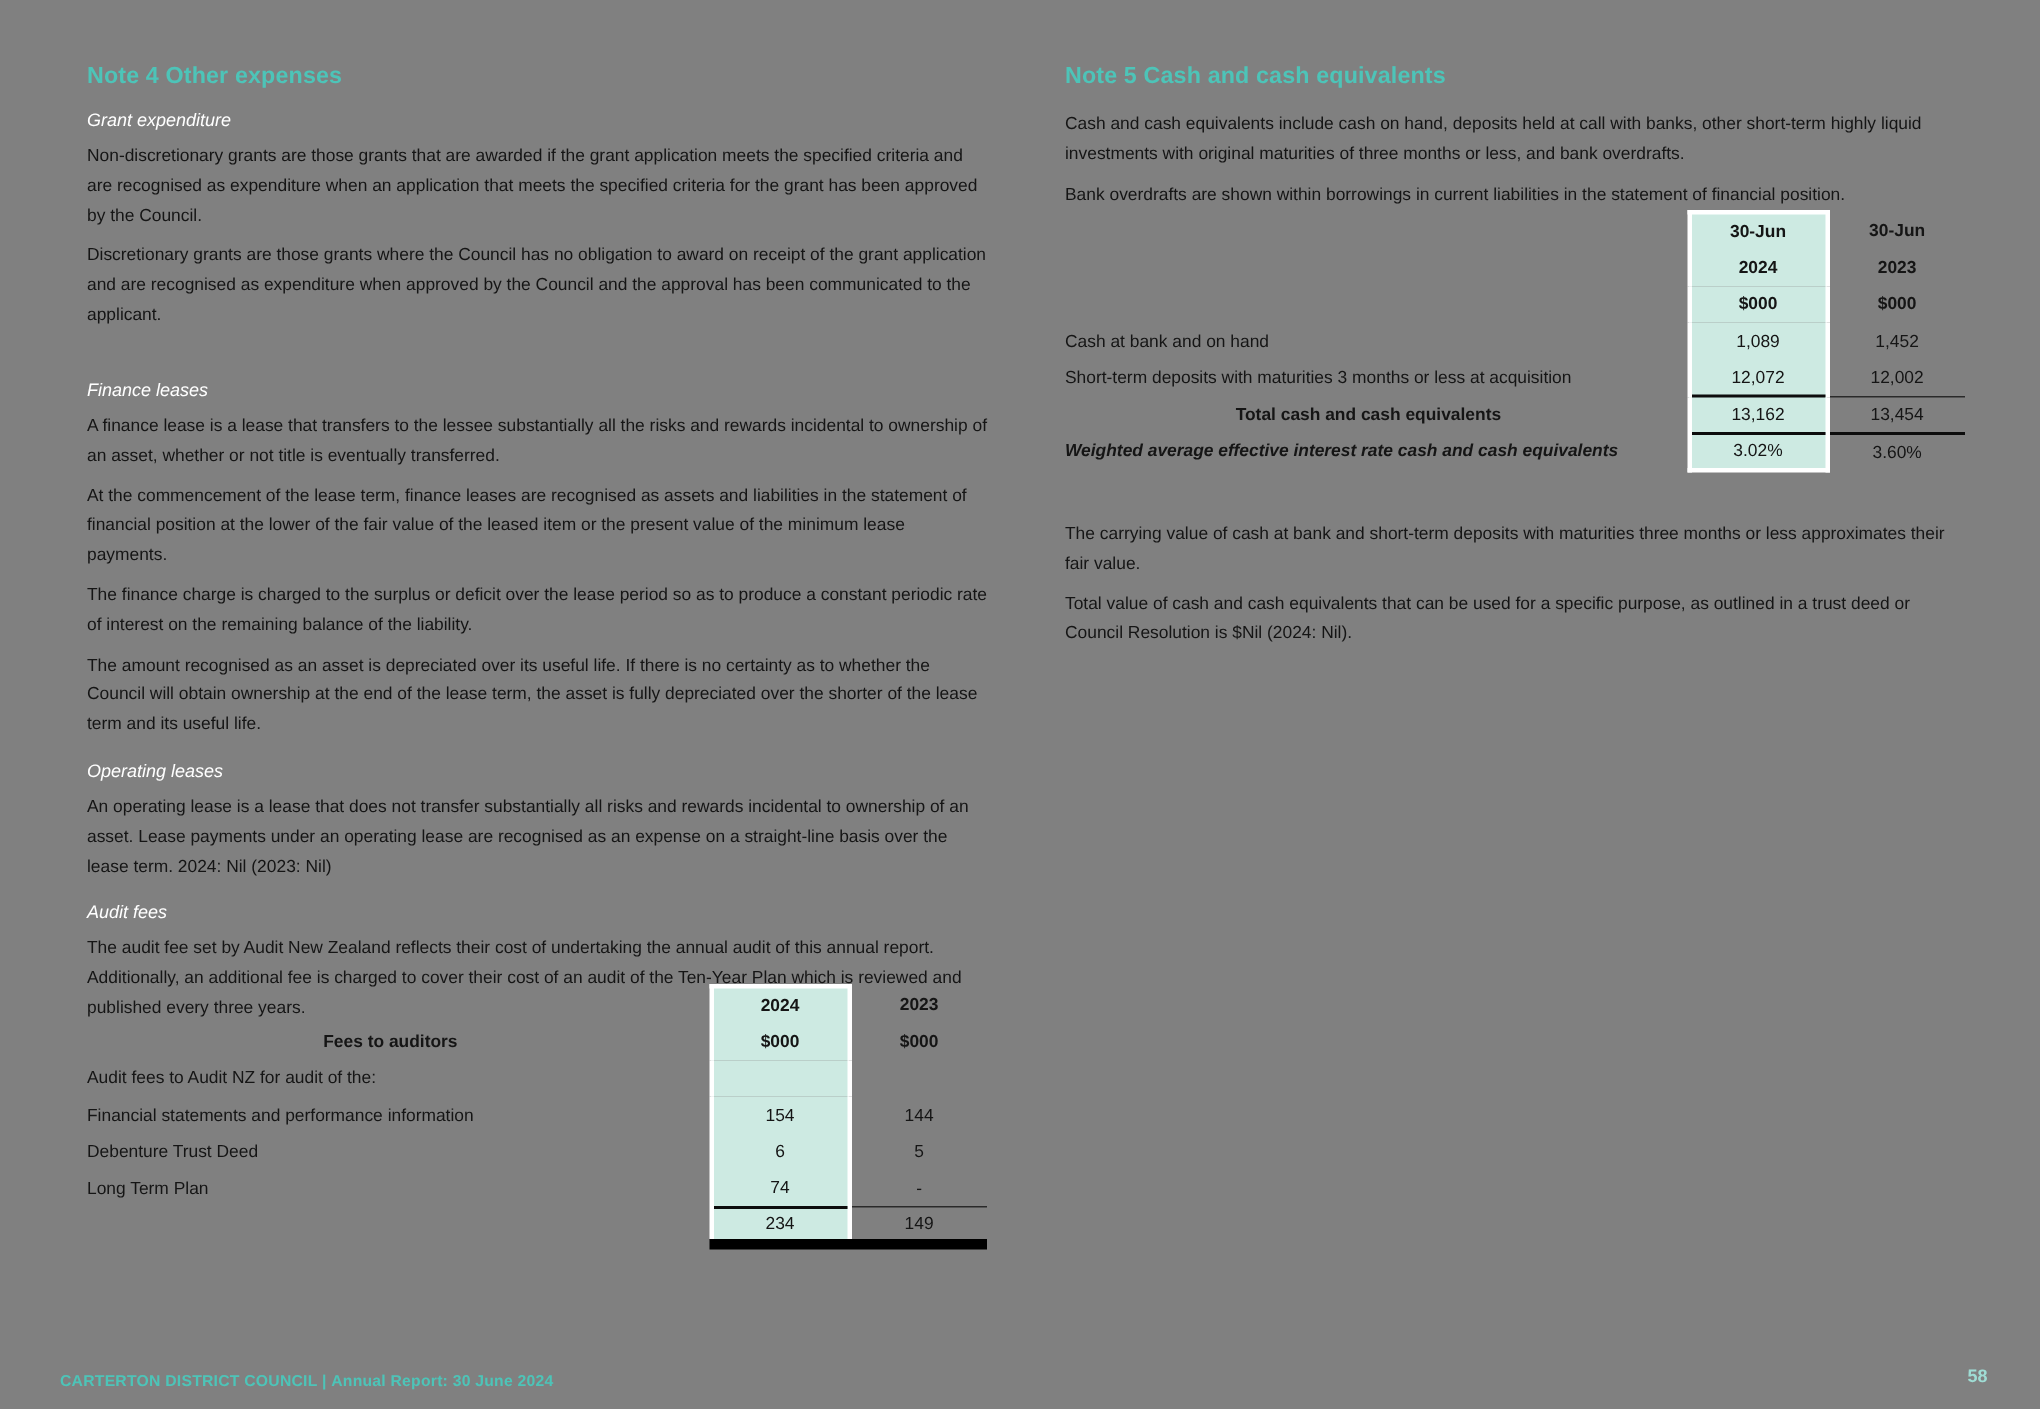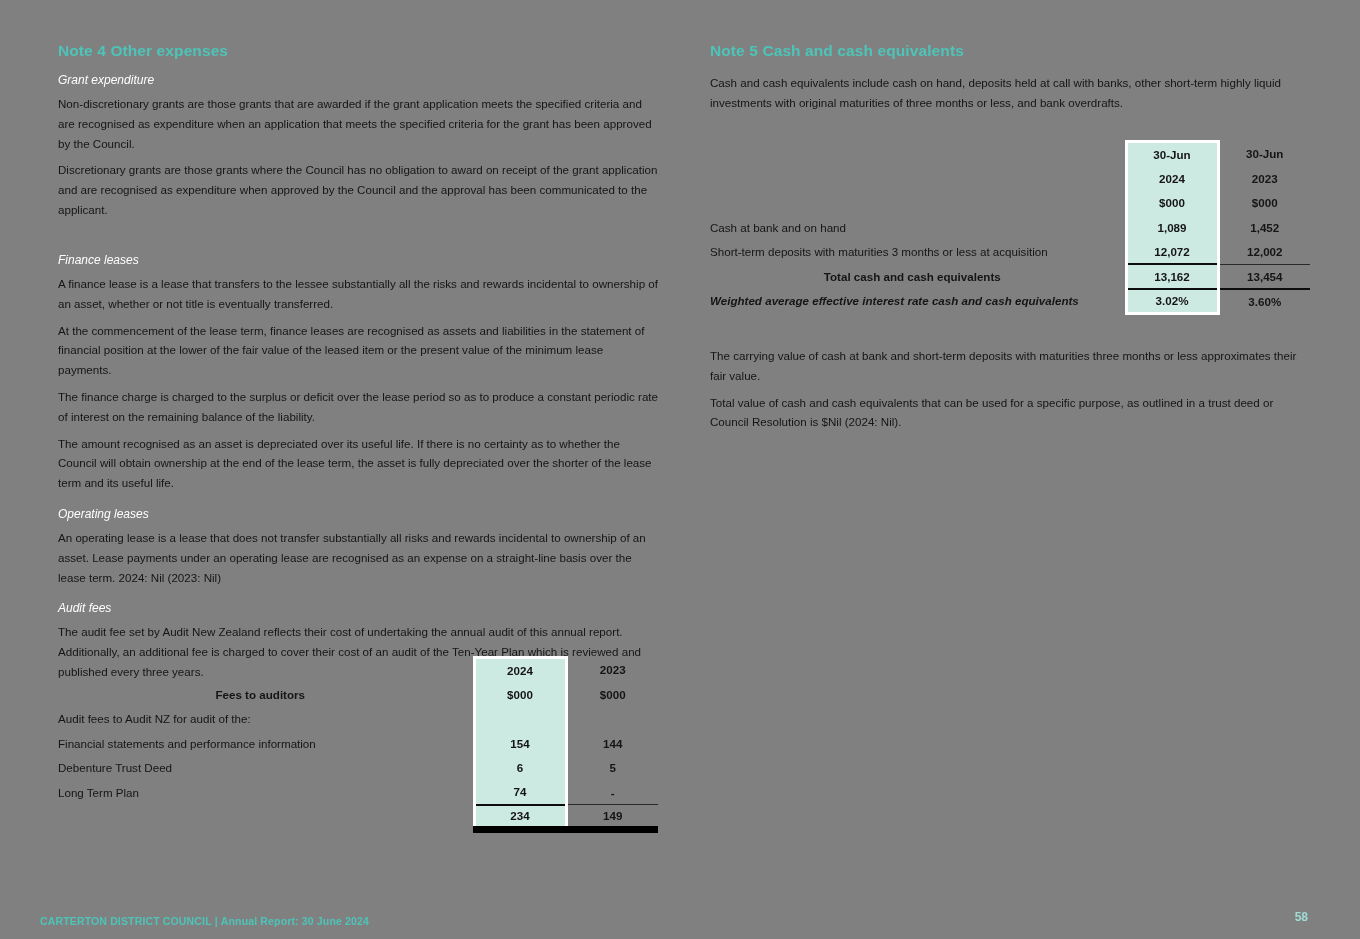--- a/index.html
+++ b/index.html
@@ -74,21 +74,20 @@
   .lbl {
     text-align: left;
     padding-right: 10px !important;
   }
   .lbl.bold   { font-weight: bold; text-align: center; }
   .lbl.ital   { font-style: italic; font-weight: bold; }
 
   .num {
     text-align: center;
     width: 92px;
-    font-weight: bold;
   }
 
   
   .hl {
     background: #cdeae2;
     border-left: 3px solid #ffffff;
     border-right: 3px solid #ffffff;
   }
   .hl-top    { border-top: 3px solid #ffffff; }
   .hl-bottom { border-bottom: 3px solid #ffffff; }
@@ -108,21 +107,21 @@
     font-size: 10.5px;
     font-weight: bold;
     color: #4dc4b8;
     letter-spacing: 0.15px;
     margin-top: 44px;
   }
   .footer .sep { padding: 0 3px; }
 
   .page-number {
     position: absolute;
-    right: 52px;
+    right: 35px;
     bottom: 15px;
     font-size: 12px;
     font-weight: bold;
     color: #9fdcd4;
     margin-top: 19px;
   }
 </style>
 </head>
 <body>
 
@@ -190,20 +189,21 @@
       <td class="num rule-thin-top rule-thin-bottom">149</td>
     </tr>
   </tbody>
     </table>
 
   <div class="col col-right">
 
     <div class="note-heading">Note 5 Cash and cash equivalents</div>
 
     <p class="body-text">Cash and cash equivalents include cash on hand, deposits held at call with banks, other short-term highly liquid investments with original maturities of three months or less, and bank overdrafts.</p>
+    <p class="body-text">Bank overdrafts are shown within borrowings in current liabilities in the statement of financial position.</p>
 
   </div>
 
   <table class="fin-table" style="left:710px; top:140px; width:600px;">
     <tbody>
         <tr>
       <td class="lbl"></td>
       <td class="num hl hl-top hdr">30-Jun</td>
       <td class="num hdr">30-Jun</td>
     </tr>

